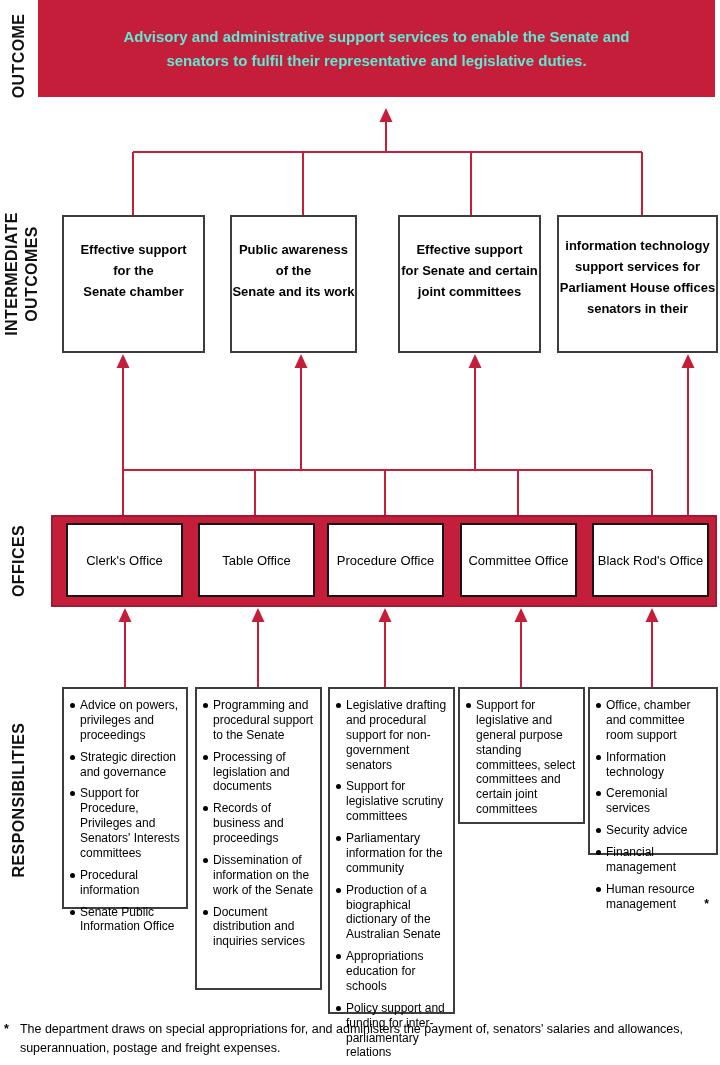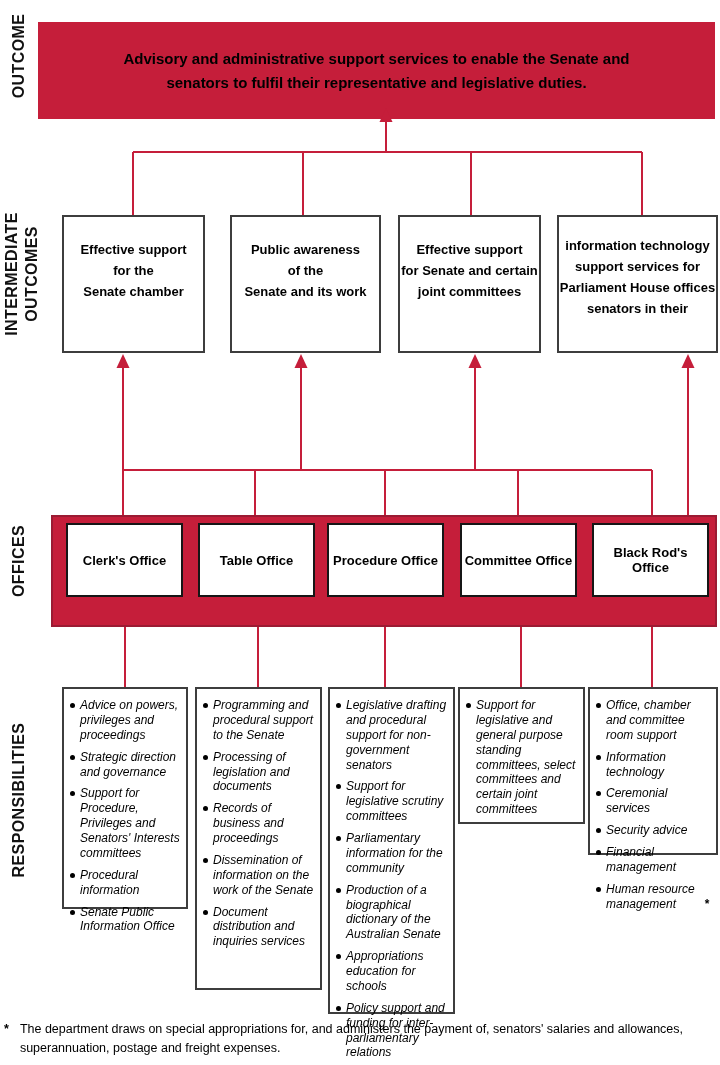--- a/index.html
+++ b/index.html
@@ -8,47 +8,47 @@
     font-family:"Liberation Sans",sans-serif;color:#000;overflow:hidden;
   }
   
   .side-label{
     position:absolute;transform:translate(-50%,-50%) rotate(-90deg);
     font-weight:bold;font-size:16px;letter-spacing:.4px;white-space:nowrap;
     text-align:center;line-height:1.25;color:#111;
   }
   
   .banner{
-    position:absolute;left:38px;top:22px;width:677px;height:97px;
+    position:absolute;left:38px;top:0;width:677px;height:97px;
     display:flex;flex-direction:column;justify-content:center;align-items:center;
-    text-align:center;font-weight:bold;font-size:15px;line-height:1.55;color:#000000;
+    text-align:center;font-weight:bold;font-size:15px;line-height:1.55;color:#5eead4;
   }
   
   .connectors{position:absolute;left:0;top:0;pointer-events:none;}
   
   .ibox{
     position:absolute;top:215px;height:138px;background:#fff;
     border:2px solid #3d3d3d;box-sizing:border-box;
     text-align:center;font-size:13px;line-height:1.62;padding-top:22px;font-weight:bold;
   }
   
   .band{
-    position:absolute;left:51px;top:515px;width:666px;height:112px;
-    border:2px solid #9b1b33;box-sizing:border-box;font-weight:bold;
+    position:absolute;left:51px;top:515px;width:666px;height:92px;
+    border:2px solid #9b1b33;box-sizing:border-box;
   }
   .obox{
     position:absolute;top:6px;width:117px;height:74px;background:#fff;
     border:2px solid #161616;box-sizing:border-box;
     display:flex;align-items:center;justify-content:center;
     font-size:13px;text-align:center;
   }
   
   .rbox{
     position:absolute;top:687px;background:#fff;border:2px solid #3d3d3d;
-    box-sizing:border-box;padding:9px 3px 6px 5px;font-size:12px;line-height:1.24;font-style:italic;
+    box-sizing:border-box;padding:9px 3px 6px 5px;font-size:12px;line-height:1.24;
   }
   .rbox ul{margin:0;padding:0;list-style:none;}
   .rbox li{position:relative;padding-left:11px;margin-bottom:7px;}
   .rbox li::before{
     content:"";position:absolute;left:1px;top:5px;width:5px;height:5px;
     border-radius:50%;background:#000;
   }
   .note-ref{float:right;font-weight:bold;margin-right:4px;}
   
   .footnote{
@@ -96,21 +96,21 @@
       <polygon points="521,608 514.5,622 527.5,622"></polygon>
       <polygon points="652,608 645.5,622 658.5,622"></polygon>
     </g>
   </svg>
 
   <div class="ibox" style="left:62px;width:143px">
     <div>Effective support</div>
     <div>for the</div>
     <div>Senate chamber</div>
   </div>
-  <div class="ibox" style="left:230px;width:151px">
+  <div class="ibox" style="left:230px;width:127px">
     <div>Public awareness</div>
     <div>of the</div>
     <div>Senate and its work</div>
   </div>
   <div class="ibox" style="left:398px;width:143px">
     <div>Effective support</div>
     <div>for Senate and certain</div>
     <div>joint committees</div>
   </div>
   <div class="ibox" style="left:557px;width:161px;padding-top:18px">

